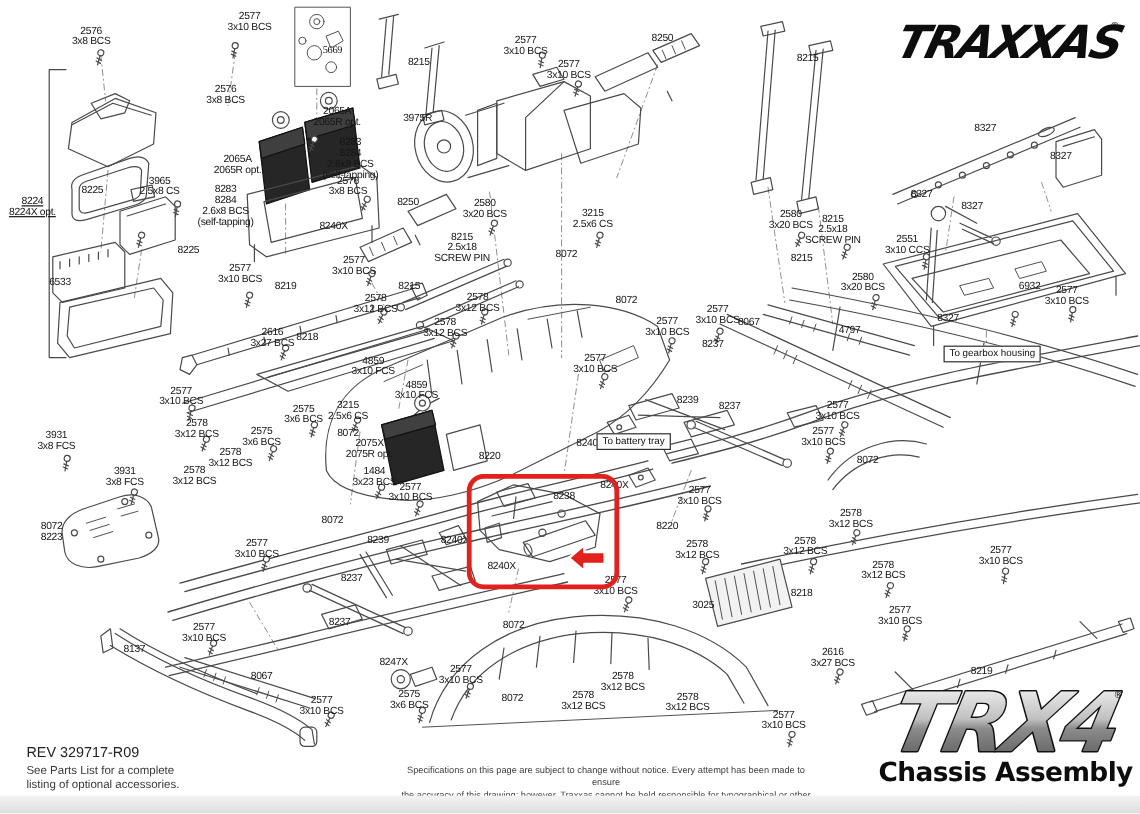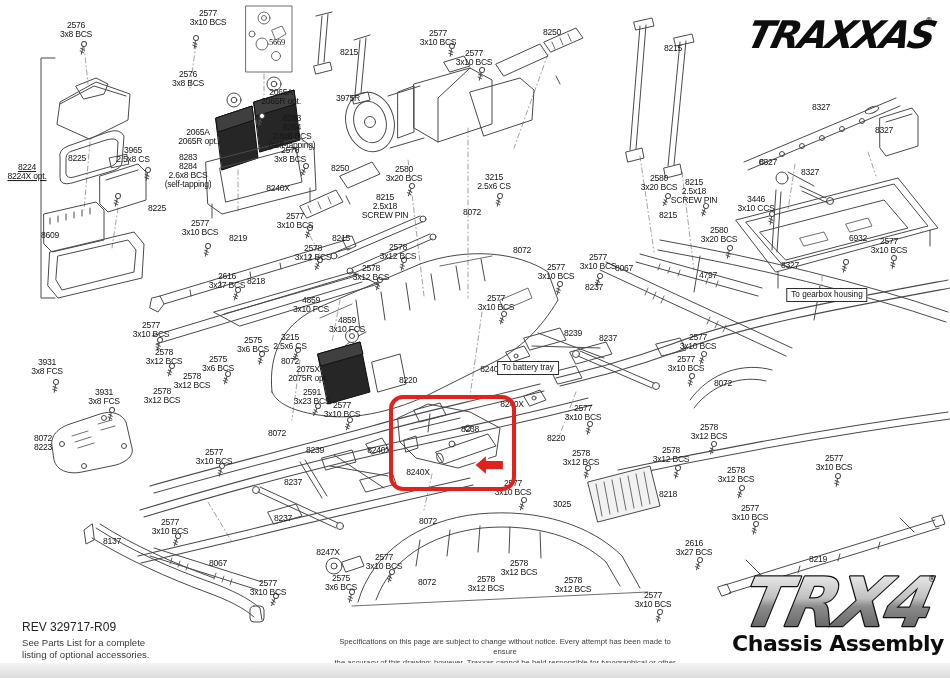--- a/index.html
+++ b/index.html
@@ -396,21 +396,21 @@
     <div class="plabel" style="left: 188px; top: 171px;">8283
 8284
 2.6x8 BCS
 (self-tapping)</div>
     <div class="plabel" style="left: 133px; top: 155px;">3965
 2.5x8 CS</div>
     <div class="plabel" style="left: 77px; top: 158px;">8225</div>
     <div class="plabel" style="left: 27px; top: 172px; text-decoration: underline;">8224
 8224X opt.</div>
     <div class="plabel" style="left: 157px; top: 208px;">8225</div>
-    <div class="plabel" style="left: 50px; top: 235px;">8609</div>
+    <div class="plabel" style="left: 50px; top: 235px;">6533</div>
     <div class="plabel" style="left: 278px; top: 188px;">8240X</div>
     <div class="plabel" style="left: 295px; top: 221px;">2577
 3x10 BCS</div>
     <div class="plabel" style="left: 200px; top: 228px;">2577
 3x10 BCS</div>
     <div class="plabel" style="left: 238px; top: 238px;">8219</div>
     <div class="plabel" style="left: 313px; top: 253px;">2578
 3x12 BCS</div>
     <div class="plabel" style="left: 227px; top: 281px;">2616
 3x27 BCS</div>
@@ -433,21 +433,21 @@
 3x12 BCS</div>
     <div class="plabel" style="left: 162px; top: 396px;">2578
 3x12 BCS</div>
     <div class="plabel" style="left: 253px; top: 345px;">2575
 3x6 BCS</div>
     <div class="plabel" style="left: 290px; top: 342px;">3215
 2.5x6 CS</div>
     <div class="plabel" style="left: 290px; top: 361px;">8072</div>
     <div class="plabel" style="left: 308px; top: 374px; text-align: center;">2075X
 2075R opt.</div>
-    <div class="plabel" style="left: 312px; top: 397px;">2591
+    <div class="plabel" style="left: 312px; top: 397px;">1484
 3x23 BCS</div>
     <div class="plabel" style="left: 347px; top: 325px;">4859
 3x10 FCS</div>
     <div class="plabel" style="left: 277px; top: 433px;">8072</div>
     <div class="plabel" style="left: 342px; top: 410px;">2577
 3x10 BCS</div>
     <div class="plabel" style="left: 214px; top: 457px;">2577
 3x10 BCS</div>
     <div class="plabel" style="left: 293px; top: 482px;">8237</div>
     <div class="plabel" style="left: 283px; top: 518px;">8237</div>
@@ -485,51 +485,51 @@
 3x10 BCS</div>
     <div class="plabel" style="left: 624px; top: 268px;">8067</div>
     <div class="plabel" style="left: 594px; top: 287px;">8237</div>
     <div class="plabel" style="left: 496px; top: 303px;">2577
 3x10 BCS</div>
     <div class="plabel" style="left: 573px; top: 333px;">8239</div>
     <div class="plabel" style="left: 608px; top: 338px;">8237</div>
     <div class="plabel" style="left: 492px; top: 369px;">8240X</div>
     <div class="plabel" style="left: 408px; top: 380px;">8220</div>
     <div class="plabel" style="left: 512px; top: 404px;">8240X</div>
-    <div class="plabel" style="left: 470px; top: 429px;">8238</div>
+    <div class="plabel" style="left: 470px; top: 413px;">8238</div>
     <div class="plabel" style="left: 379px; top: 450px;">8240X</div>
     <div class="plabel" style="left: 418px; top: 472px;">8240X</div>
     <div class="plabel" style="left: 315px; top: 450px;">8239</div>
     <div class="plabel" style="left: 583px; top: 413px;">2577
 3x10 BCS</div>
     <div class="plabel" style="left: 556px; top: 438px;">8220</div>
     <div class="plabel" style="left: 581px; top: 458px;">2578
 3x12 BCS</div>
     <div class="plabel" style="left: 513px; top: 488px;">2577
 3x10 BCS</div>
-    <div class="plabel" style="left: 562px; top: 504px;">3025</div>
+    <div class="plabel" style="left: 586px; top: 504px;">3025</div>
     <div class="plabel" style="left: 428px; top: 521px;">8072</div>
     <div class="plabel" style="left: 328px; top: 552px;">8247X</div>
     <div class="plabel" style="left: 384px; top: 562px;">2577
 3x10 BCS</div>
     <div class="plabel" style="left: 341px; top: 583px;">2575
 3x6 BCS</div>
     <div class="plabel" style="left: 427px; top: 582px;">8072</div>
     <div class="plabel" style="left: 519px; top: 568px;">2578
 3x12 BCS</div>
     <div class="plabel" style="left: 486px; top: 584px;">2578
 3x12 BCS</div>
     <div class="plabel" style="left: 573px; top: 585px;">2578
 3x12 BCS</div>
     <div class="plabel" style="left: 673px; top: 48px;">8215</div>
     <div class="plabel" style="left: 821px; top: 107px;">8327</div>
     <div class="plabel" style="left: 884px; top: 130px;">8327</div>
     <div class="plabel" style="left: 768px; top: 162px;">8327</div>
     <div class="plabel" style="left: 810px; top: 172px;">8327</div>
-    <div class="plabel" style="left: 756px; top: 204px;">3446
+    <div class="plabel" style="left: 756px; top: 204px;">2551
 3x10 CCS</div>
     <div class="plabel" style="left: 659px; top: 183px;">2580
 3x20 BCS</div>
     <div class="plabel" style="left: 694px; top: 191px;">8215
 2.5x18
 SCREW PIN</div>
     <div class="plabel" style="left: 668px; top: 215px;">8215</div>
     <div class="plabel" style="left: 719px; top: 235px;">2580
 3x20 BCS</div>
     <div class="plabel" style="left: 858px; top: 238px;">6932</div>

